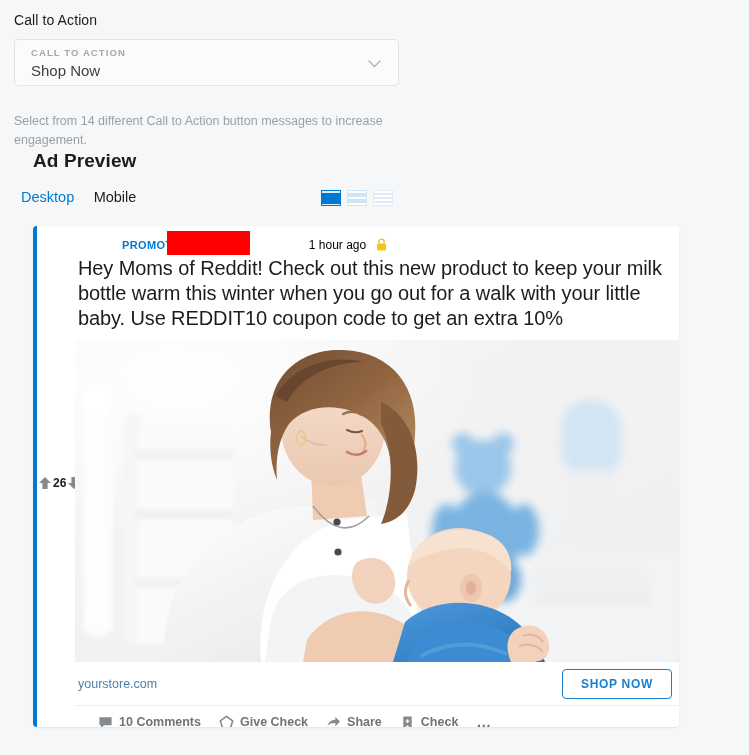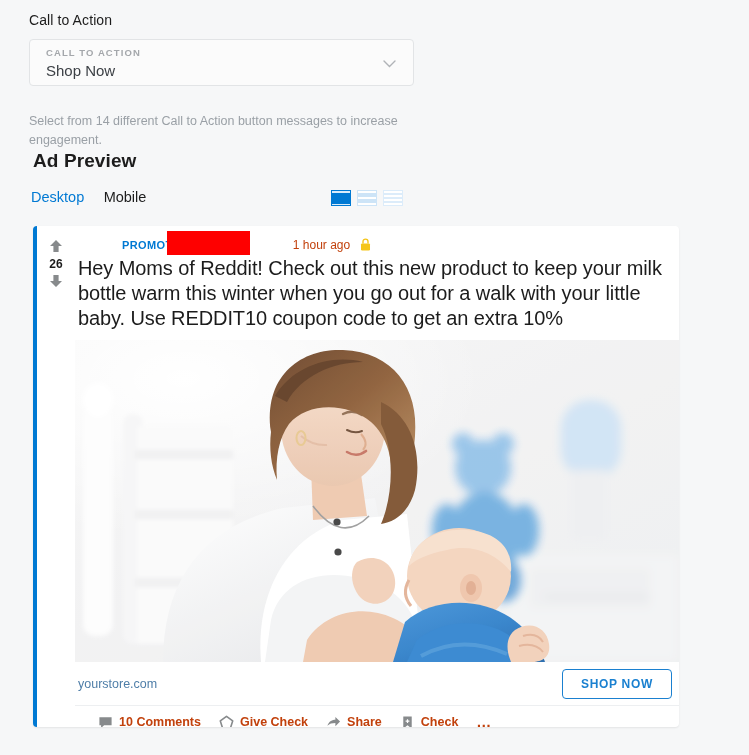--- a/index.html
+++ b/index.html
@@ -8,21 +8,21 @@
     width: 749px;
     height: 755px;
     background: #f6f7f8;
     font-family: "Liberation Sans", sans-serif;
     color: #1c1c1c;
     overflow: hidden;
     position: relative;
   }
 
   
-  .cta-section { position: absolute; left: 29px; top: 12px; width: 390px; }
+  .cta-section { position: absolute; left: 14px; top: 12px; width: 390px; }
   .section-label {
     font-size: 14px;
     color: #1c1c1c;
     font-weight: 400;
     letter-spacing: .1px;
     margin: 0 0 11px 0;
   }
   .cta-select {
     position: relative;
     width: 385px;
@@ -67,21 +67,21 @@
     left: 33px;
     top: 150px;
     font-size: 19px;
     font-weight: 700;
     color: #1c1c1c;
     letter-spacing: .1px;
     text-align: right;
   }
   .tabs-row {
     position: absolute;
-    left: 31px;
+    left: 21px;
     top: 188px;
     width: 686px;
     height: 22px;
   }
   .tab {
     font-size: 14.5px;
     display: inline-block;
     cursor: pointer;
   }
   .tab.active { color: #0079d3; }
@@ -114,21 +114,21 @@
     border-left: 4px solid #0079d3;
     box-shadow: 0 1px 2px rgba(0,0,0,.08);
     overflow: hidden;
     display: flex;
   }
   .vote-col {
     width: 38px;
     flex: 0 0 38px;
     padding-top: 12px;
     display: flex;
-    flex-direction: column;
+    flex-direction: row;
     align-items: center;
   }
   .arrow { width: 16px; height: 16px; cursor: pointer; }
   .vote-count {
     font-size: 12px;
     font-weight: 700;
     color: #1c1c1c;
     margin: 3px 0 2px 0;
   }
 
@@ -138,21 +138,21 @@
     font-size: 12px;
     padding: 11px 0 0 3px;
     line-height: 16px;
     height: 28px;
     position: relative;
     white-space: nowrap;
   }
   .promoted { color: #0079d3; font-weight: 700; letter-spacing: .4px; font-size: 11px; padding-left: 44px; }
   .meta-dot { color: #7c7c7c; margin: 0 3px; }
   .meta-user { color: #7c7c7c; }
-  .meta-time { color: #c2410c; }
+  .meta-time { color: #000000; margin-left: 16px; }
   .redaction {
     position: absolute;
     left: 92px;
     top: 5px;
     width: 83px;
     height: 24px;
     background: #fe0000;
   }
   .lock-icon {
     display: inline-block;
@@ -200,21 +200,21 @@
     font-family: "Liberation Sans", sans-serif;
   }
 
   .post-actions {
     border-top: 1px solid #edeff1;
     height: 33px;
     display: flex;
     align-items: center;
     padding-left: 23px;
     gap: 18px;
-    color: #c2410c;
+    color: #737373;
     font-size: 12.5px;
     font-weight: 700;
     text-decoration: underline;
   }
   .action { display: flex; align-items: center; gap: 6px; cursor: pointer; }
   .action svg { display: block; }
   .dots { font-size: 15px; letter-spacing: 1px; line-height: 8px; cursor: pointer; }
 </style>
 </head>
 <body>

